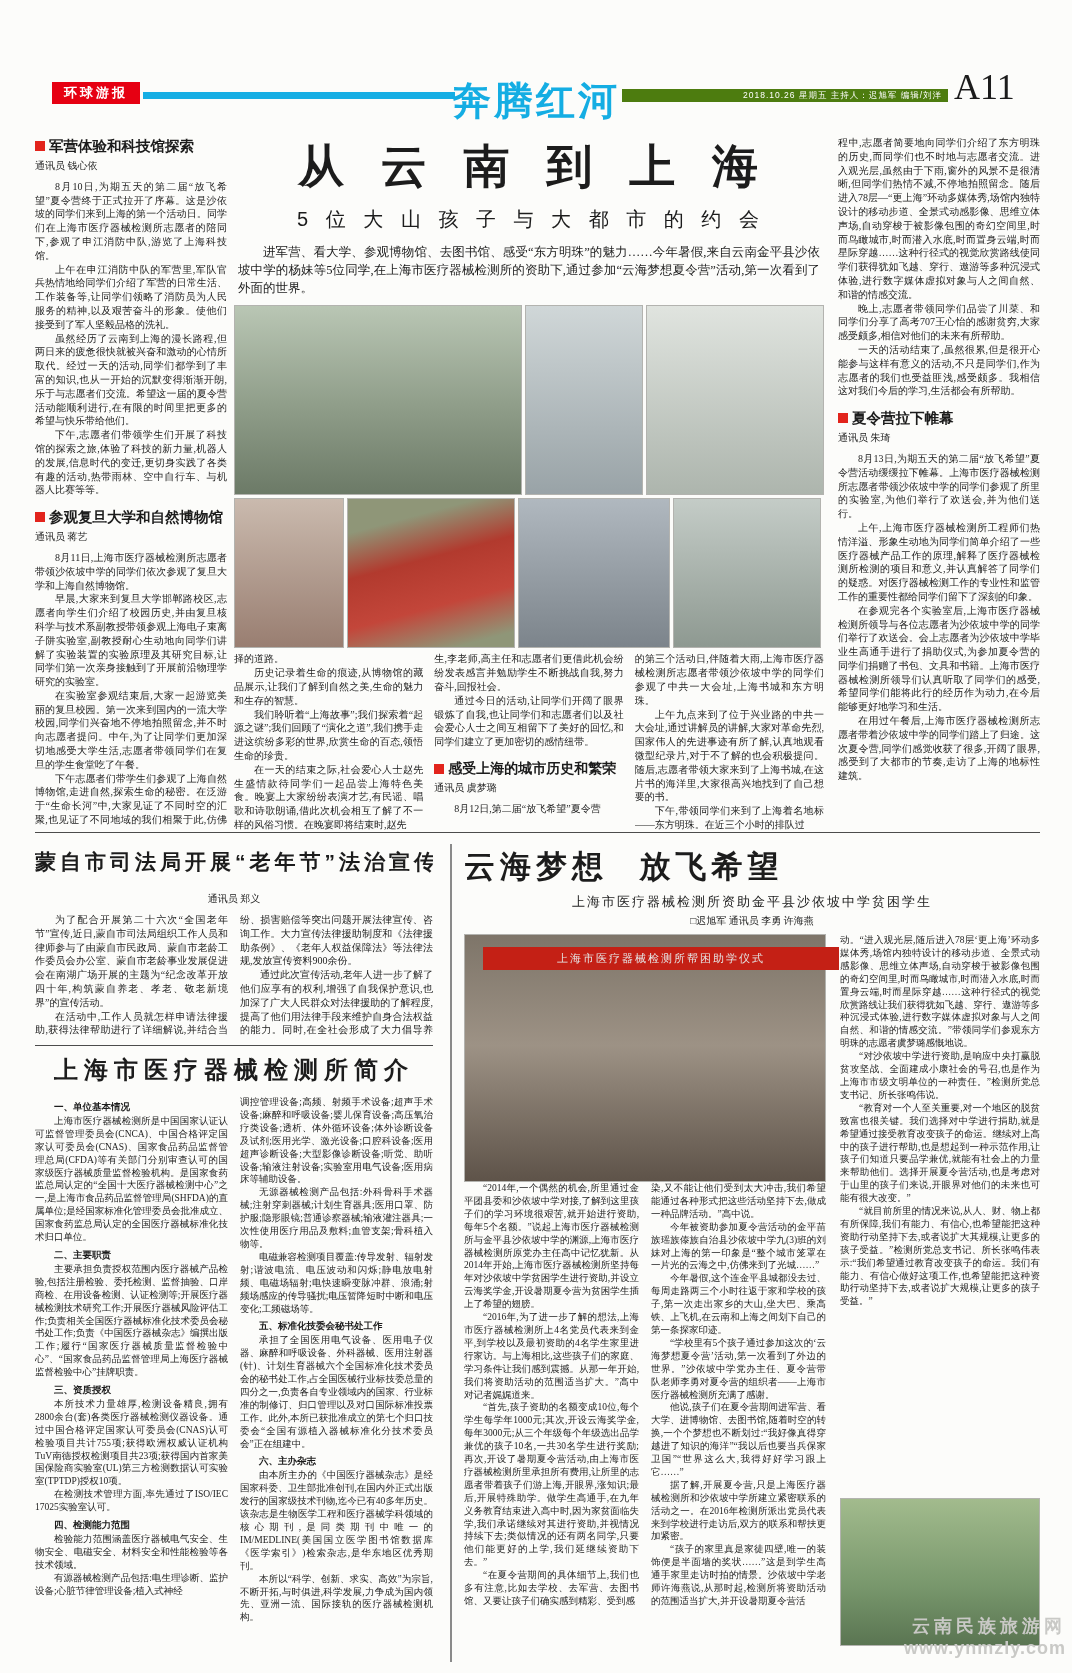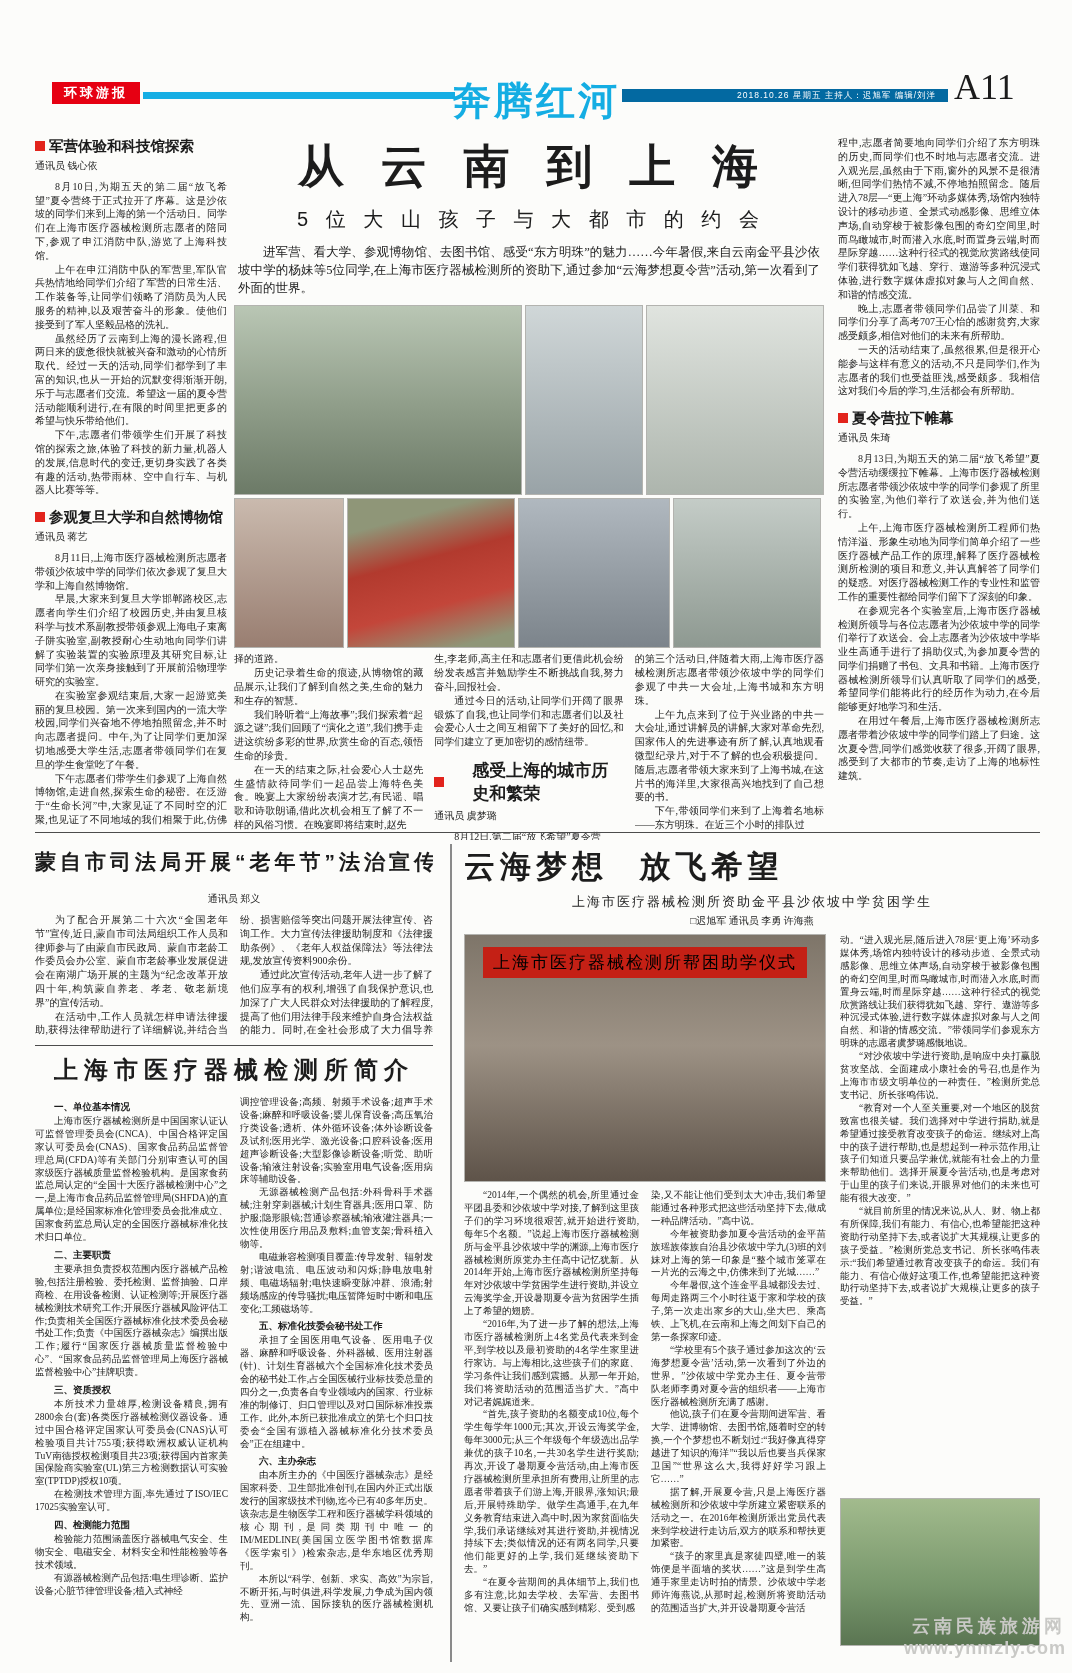--- a/index.html
+++ b/index.html
@@ -6,22 +6,22 @@
   .page{position:relative;width:1072px;height:1673px;margin:0 auto;background:#fcfcfa;
         font-family:"Liberation Serif","DejaVu Serif",serif;color:#1c1c1c;overflow:hidden;}
 
   
   .brand{position:absolute;left:52px;top:82px;width:88px;height:22px;background:#e60012;color:#fff;
          font-family:"Liberation Sans","DejaVu Sans",sans-serif;font-weight:bold;font-size:13px;
          display:flex;align-items:center;justify-content:center;letter-spacing:3px;}
   .bar-left{position:absolute;left:143px;top:92px;width:312px;height:7px;background:#16aee4;}
   .section-title{position:absolute;left:452px;top:74px;width:168px;text-align:right;color:#14ade3;
          font-family:"Liberation Sans","DejaVu Sans",sans-serif;font-weight:bold;font-size:39px;letter-spacing:3px;}
-  .bar-right{position:absolute;left:622px;top:89px;width:326px;height:13px;background:#0369a1;
-         display:flex;align-items:center;justify-content:flex-end;padding-right:12px;box-sizing:border-box;}
+  .bar-right{position:absolute;left:622px;top:89px;width:326px;height:13px;background:#4d7c0f;
+         display:flex;align-items:center;justify-content:flex-end;padding-right:6px;box-sizing:border-box;}
   .dateline{color:#fff;font-size:8.5px;letter-spacing:1px;font-family:"Liberation Sans","DejaVu Sans",sans-serif;white-space:nowrap;}
   .pageno{position:absolute;left:954px;top:66px;font-size:36px;font-family:"Liberation Serif","DejaVu Serif",serif;}
 
   
   .body-text{font-size:10px;line-height:1.38;}
   .para{margin:0;text-indent:2em;text-align:justify;}
   .para.cont{text-indent:0;}
   .sec-head{font-weight:bold;text-indent:2em;margin:5px 0 1px;}
   .art-head{font-family:"Liberation Sans","DejaVu Sans",sans-serif;font-weight:bold;font-size:14.5px;
             margin:10px 0 3px;display:flex;align-items:center;}
@@ -72,24 +72,24 @@
   #bottom-right{position:absolute;left:450px;top:844px;width:590px;height:818px;border-left:2px solid #8a8a8a;
                 padding-left:12px;box-sizing:border-box;overflow:hidden;}
   .f2-head{text-align:left;font-family:"Liberation Sans","DejaVu Sans",sans-serif;font-weight:bold;
            font-size:31px;letter-spacing:5px;word-spacing:18px;margin-top:2px;white-space:nowrap;}
   .f2-subhead{text-align:center;font-family:"Liberation Sans","DejaVu Sans",sans-serif;font-size:13px;
               letter-spacing:2px;margin-top:5px;white-space:nowrap;}
   .f2-byline{text-align:center;font-size:10px;margin:3px 0 6px;}
   .f2-body{display:flex;gap:14px;height:712px;}
   .f2-left{width:362px;flex:0 0 auto;display:flex;flex-direction:column;}
   .classroom{height:248px;position:relative;background:linear-gradient(180deg,#7e7569 0%,#9d9285 45%,#5e5349 100%);}
-  .banner{position:absolute;top:12px;left:5%;width:90%;background:#c42015;color:#000000;
-          font-family:"Liberation Sans","DejaVu Sans",sans-serif;font-size:17px;text-align:center;
-          padding:4px 0;letter-spacing:2px;}
-  .f2-cols{flex:1;display:flex;gap:12px;margin-top:7px;overflow:hidden;font-size:9.5px;line-height:1.36;}
+  .banner{position:absolute;top:12px;left:5%;width:90%;background:#c42015;color:#e5e5e5;
+          font-family:"Liberation Sans","DejaVu Sans",sans-serif;font-size:11px;text-align:center;
+          padding:4px 16px;letter-spacing:2px;}
+  .f2-cols{flex:1;display:flex;gap:12px;overflow:hidden;font-size:9.5px;line-height:1.36;}
   .f2-right{flex:1;display:flex;flex-direction:column;overflow:hidden;font-size:9.5px;line-height:1.36;}
   .f2-right .txt{flex:1;overflow:hidden;}
   .kids{height:148px;margin-top:6px;background:linear-gradient(180deg,#a2bb8d 0%,#78976c 60%,#5a7552 100%);}
 
   
   .watermark{position:absolute;right:6px;bottom:14px;text-align:right;color:#c9c9c6;
              font-family:"Liberation Sans","DejaVu Sans",sans-serif;font-weight:bold;}
   .wm1{font-size:18px;letter-spacing:4px;}
   .wm2{font-size:18px;letter-spacing:1px;}
 </style>
@@ -153,21 +153,21 @@
           <p class="para cont">择的道路。</p>
           <p class="para">历史记录着生命的痕迹,从博物馆的藏品展示,让我们了解到自然之美,生命的魅力和生存的智慧。</p>
           <p class="para">我们聆听着“上海故事”;我们探索着“起源之谜”;我们回顾了“演化之道”,我们携手走进这缤纷多彩的世界,欣赏生命的百态,领悟生命的珍贵。</p>
           <p class="para">在一天的结束之际,社会爱心人士赵先生盛情款待同学们一起品尝上海特色美食。晚宴上大家纷纷表演才艺,有民谣、唱歌和诗歌朗诵,借此次机会相互了解了不一样的风俗习惯。在晚宴即将结束时,赵先</p>
         </div>
       <div class="col">
         <div>
             <p class="para cont">生,李老师,高主任和志愿者们更借此机会纷纷发表感言并勉励学生不断挑战自我,努力奋斗,回报社会。</p>
             <p class="para">通过今日的活动,让同学们开阔了眼界锻炼了自我,也让同学们和志愿者们以及社会爱心人士之间互相留下了美好的回忆,和同学们建立了更加密切的感情纽带。</p>
           </div>
-        <div class="art-head" style="font-size:17px;gap:24px;">
+        <div class="art-head" style="font-size:14px;">
           <span class="sq"></span>
           <span>感受上海的城市历史和繁荣</span>
         </div>
         <div class="byline">通讯员 虞梦璐</div>
         <div>
             <p class="para">8月12日,第二届“放飞希望”夏令营</p>
           </div>
       </div>
       <div class="col">
           <p class="para cont">的第三个活动日,伴随着大雨,上海市医疗器械检测所志愿者带领沙依坡中学的同学们参观了中共一大会址,上海书城和东方明珠。</p>

